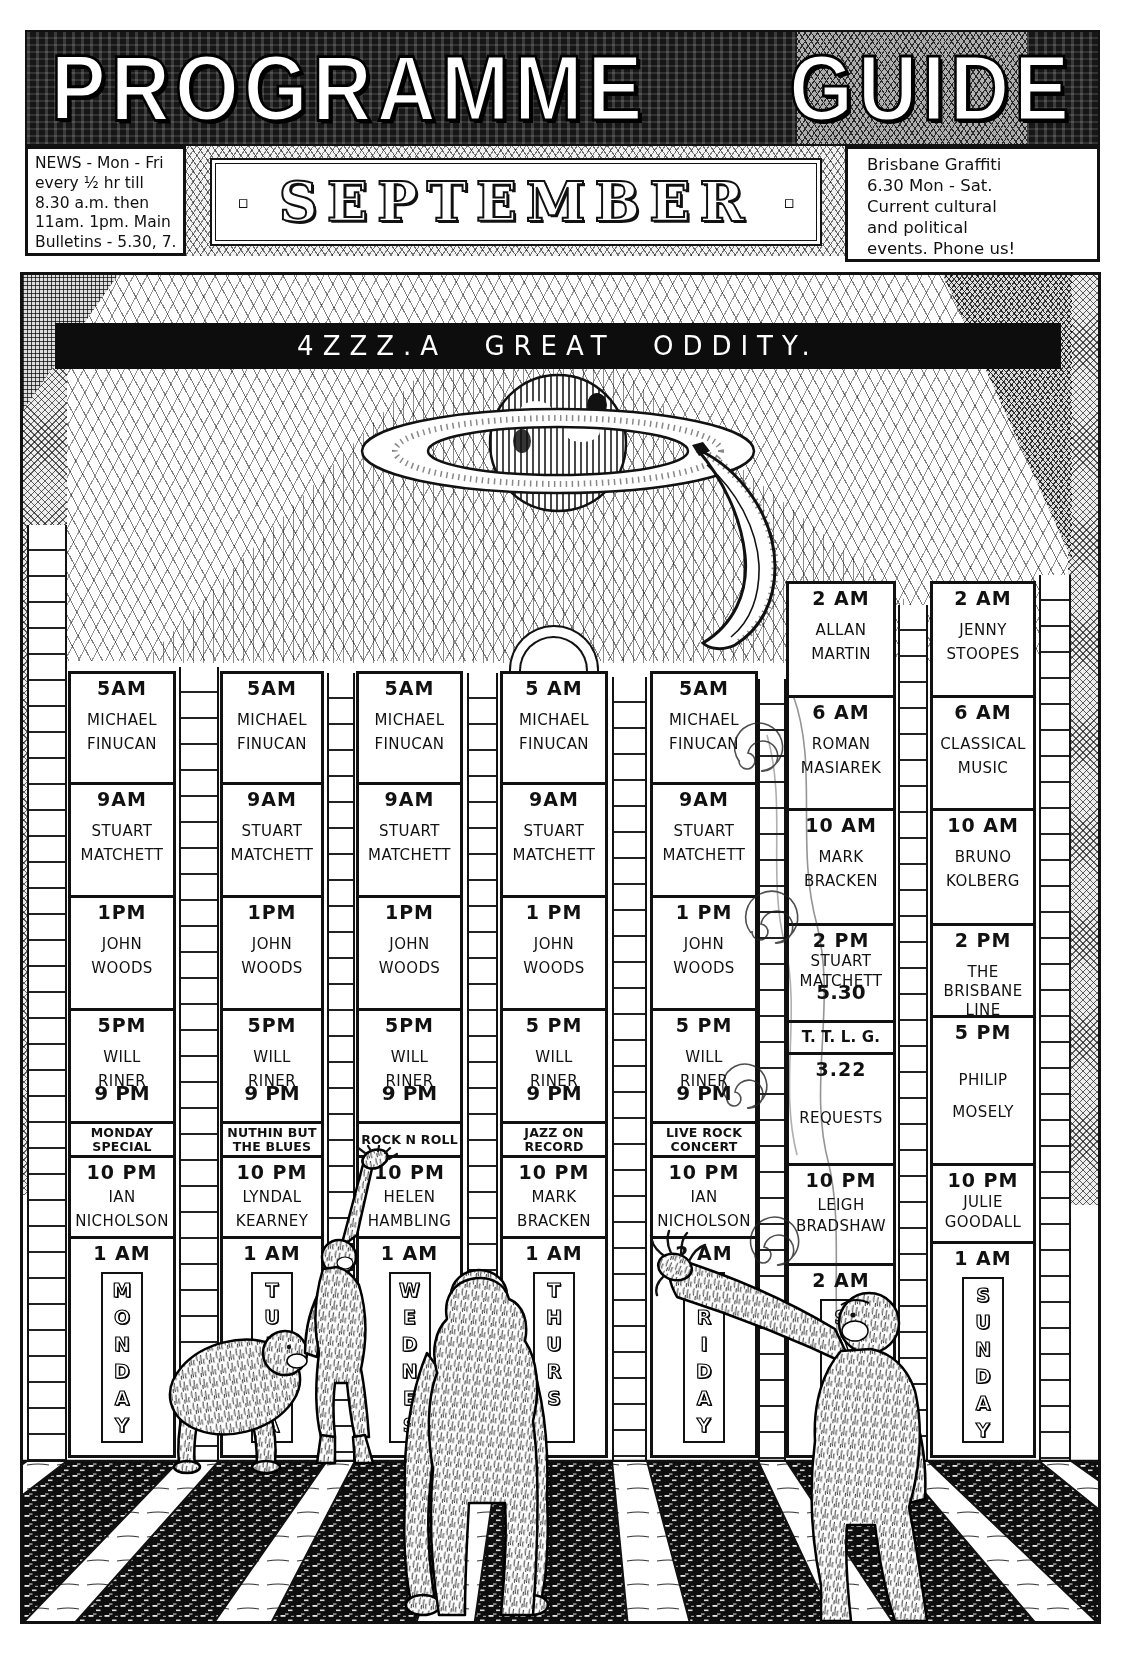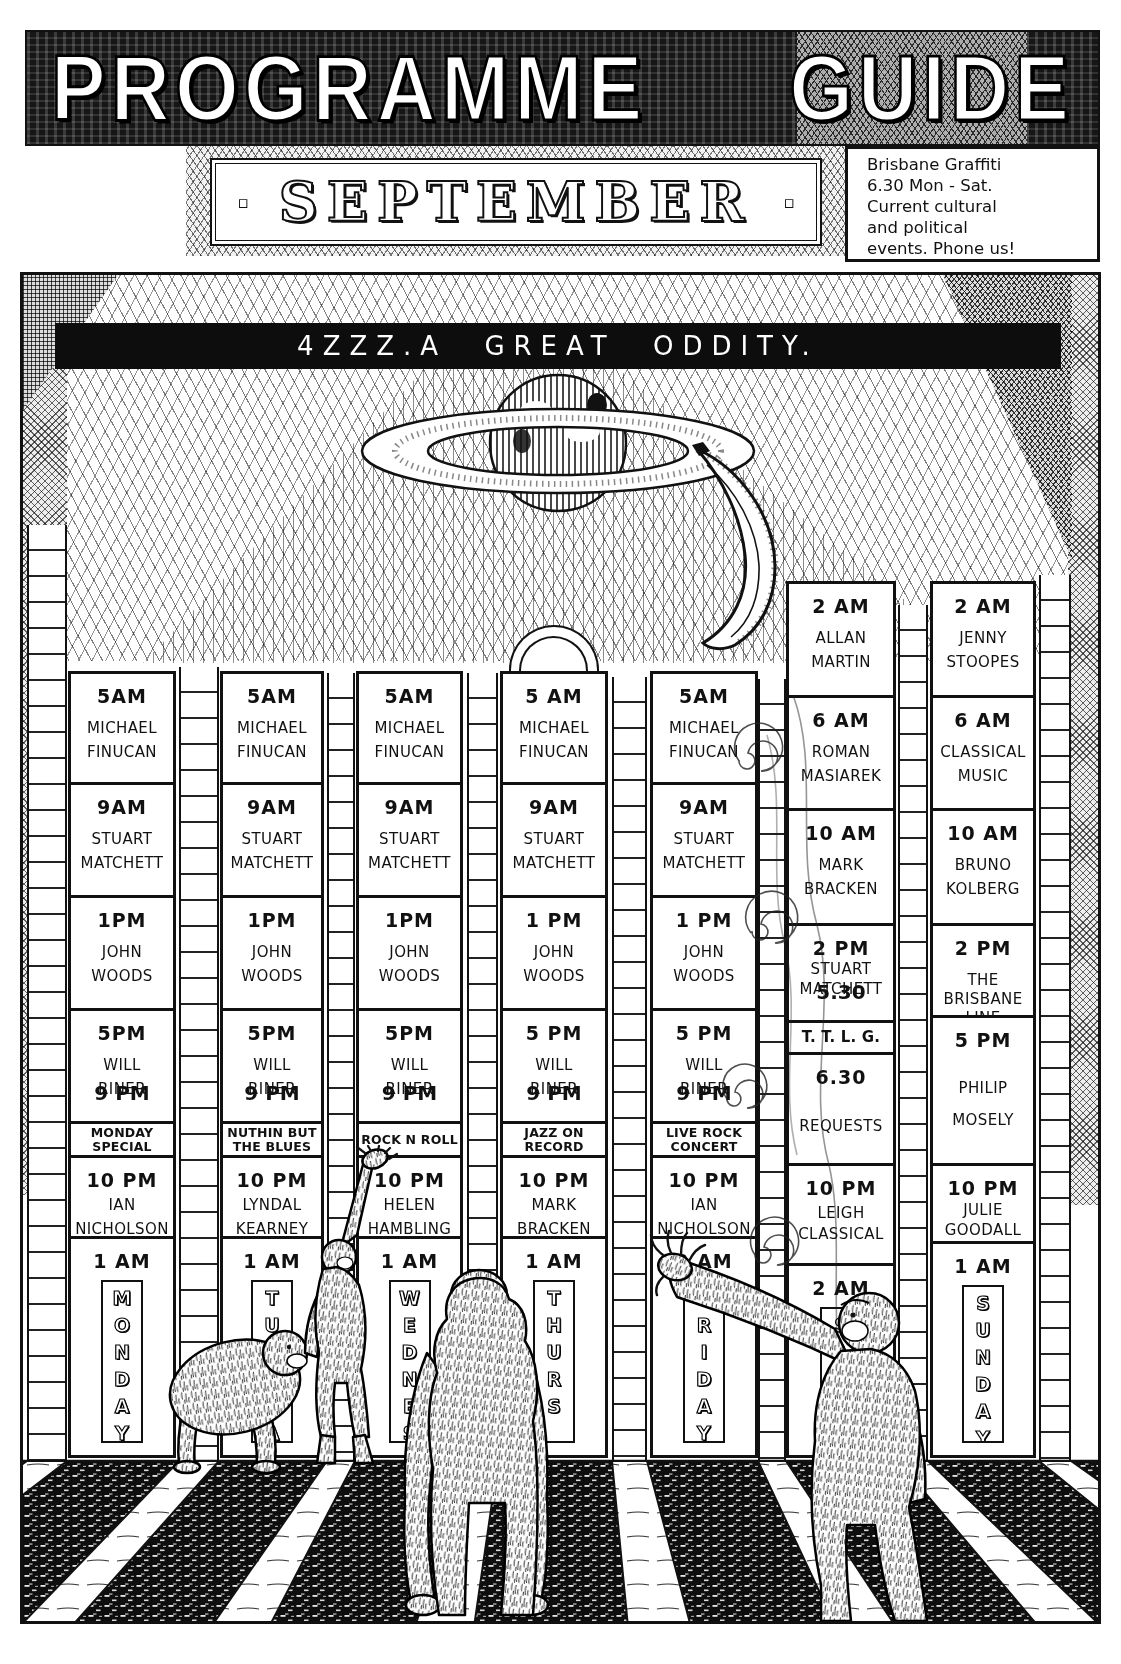--- a/index.html
+++ b/index.html
@@ -94,21 +94,21 @@
     border:2px solid #111; border-bottom:none; border-radius:35px 35px 0 0; background:#fff; }
 
   .pillar { position:absolute; z-index:3;
     background:repeating-linear-gradient(180deg, #fff 0 24px, #222 24px 26px);
     border-left:2.5px solid #111; border-right:2.5px solid #111; }
 
   
   .col { position:absolute; background:#fff; border:3px solid #111;
     display:flex; flex-direction:column; z-index:10; }
   .row { border-bottom:3px solid #111; position:relative; display:flex;
-    flex-direction:column; align-items:center; padding-top:11px; overflow:hidden; }
+    flex-direction:column; align-items:center; padding-top:3px; overflow:hidden; }
   .row.last { border-bottom:none; flex:1; }
   .time { font-weight:700; font-size:19px; letter-spacing:1px; }
   .pname { font-size:15px; font-weight:500; letter-spacing:.4px; text-align:center;
     white-space:pre-line; line-height:1.6; margin-top:9px; }
   .foot { position:absolute; bottom:16px; width:100%; text-align:center;
     font-weight:700; font-size:20px; }
   .row.thin { justify-content:center; padding-top:0; }
   .special { font-size:12.5px; font-weight:700; text-align:center; line-height:1.12;
     white-space:pre-line; letter-spacing:.2px; }
   .sign { border:2.5px solid #111; width:42px; margin:8px auto 12px; flex:1;
@@ -124,20 +124,25 @@
 <body>
 
 <div class="page">
 
   <div class="header-band">
     <div class="band-patch"></div>
     <div class="big-title">PROGRAMME</div>
     <div class="big-title">GUIDE</div>
   </div>
 
+  <div class="side-box news-box">NEWS - Mon - Fri
+every ½ hr till
+8.30 a.m. then
+11am. 1pm. Main
+Bulletins - 5.30, 7.</div>
 
   <div class="sept-strip"></div>
   <div class="sept-box">
     <span class="sept-mark">▫</span>
     <span class="sept-word">SEPTEMBER</span>
     <span class="sept-mark">▫</span>
   </div>
 
   <div class="side-box graffiti-box">Brisbane Graffiti
 6.30 Mon - Sat.
@@ -408,27 +413,27 @@
       <div class="row" style="height:97px">
         <div class="time">2 PM</div>
         <div class="pname" style="margin-top:1px;line-height:1.3">STUART
 MATCHETT</div>
         <div class="foot">5.30</div>
       </div>
       <div class="row thin" style="height:32px">
         <div class="special" style="font-size:15px">T. T. L. G.</div>
       </div>
       <div class="row" style="height:111px">
-        <div class="time">6.30</div>
+        <div class="time">3.22</div>
         <div class="pname" style="margin-top:26px">REQUESTS</div>
       </div>
       <div class="row" style="height:100px">
         <div class="time">10 PM</div>
         <div class="pname" style="margin-top:4px;line-height:1.4">LEIGH
-CLASSICAL</div>
+BRADSHAW</div>
       </div>
       <div class="row last">
         <div class="time">2 AM</div>
         <div class="sign">
             <span>SATURDAY</span>
           </div>
       </div>
     </div>
 
     <div class="col" style="left:907px;top:306px;width:106px;height:877px">

